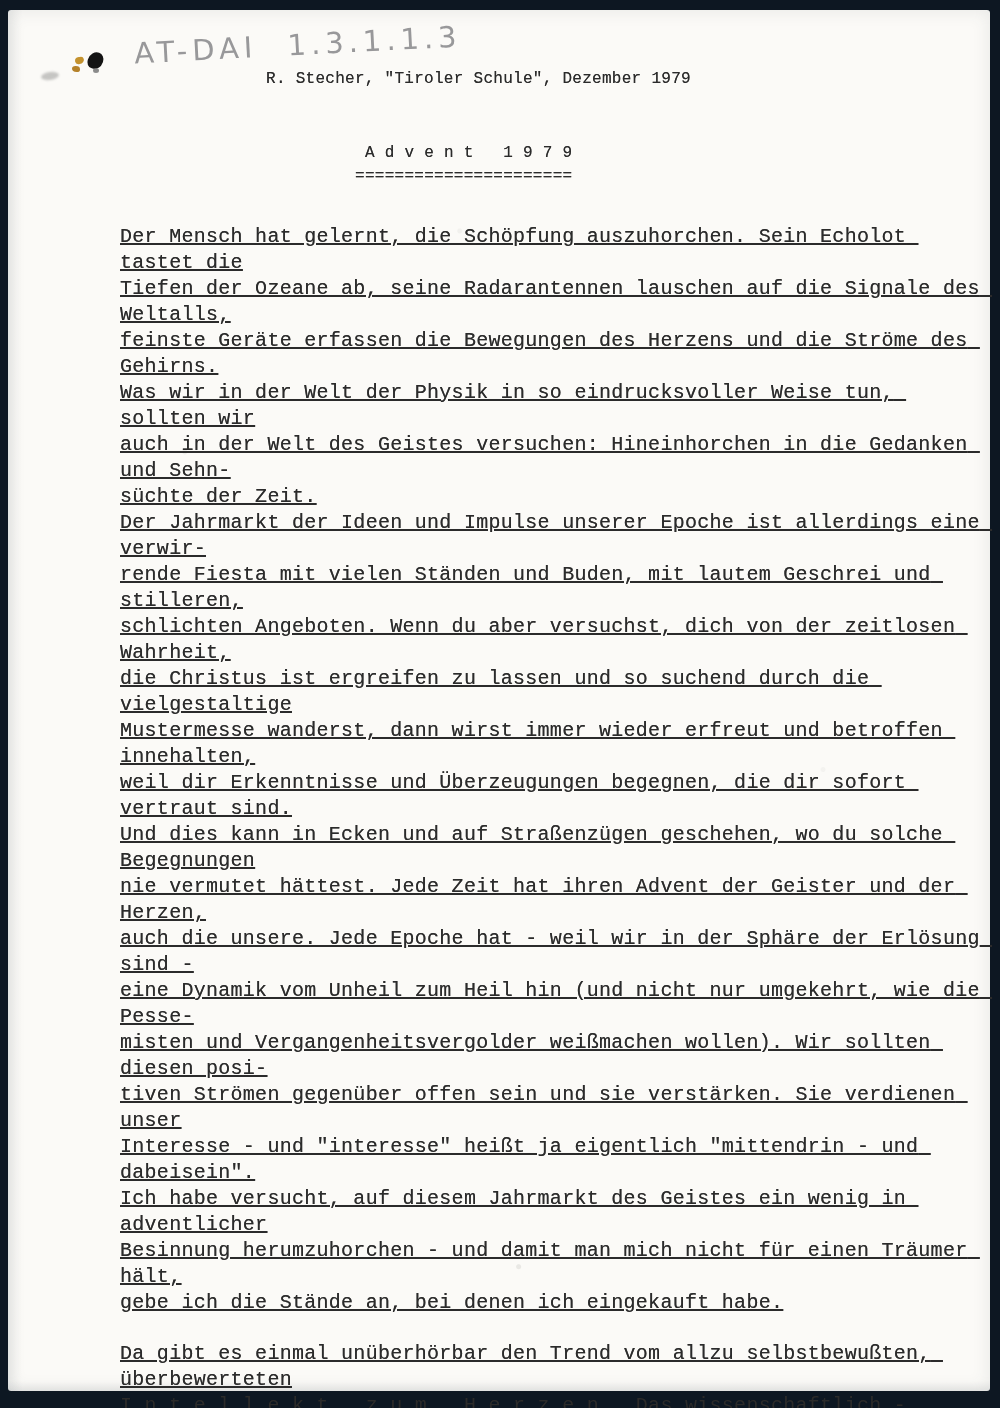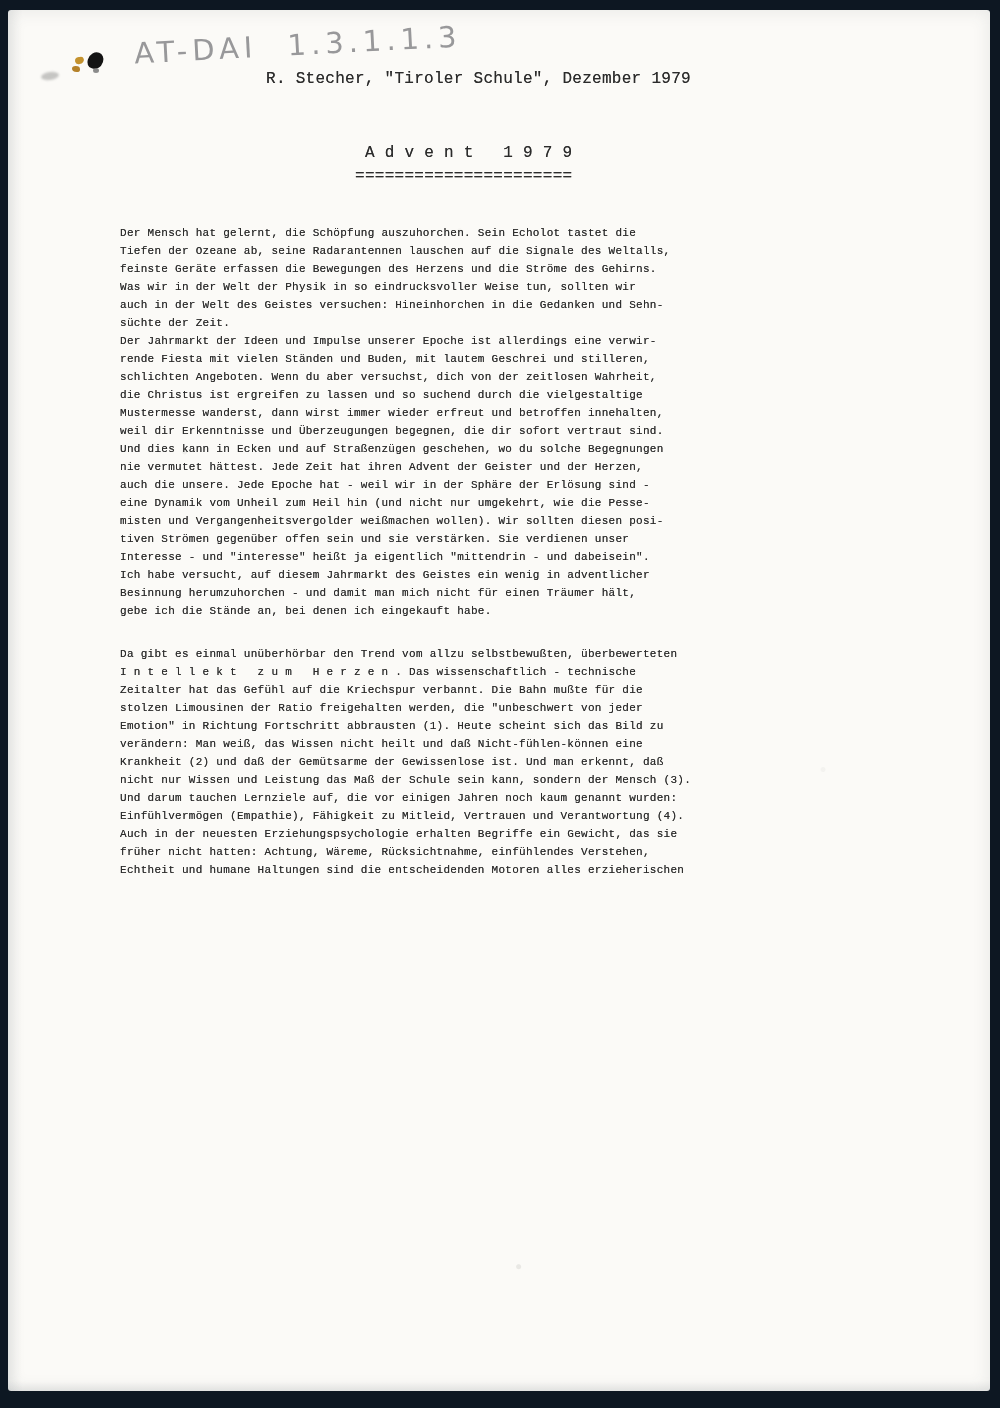--- a/index.html
+++ b/index.html
@@ -93,25 +93,26 @@
     text-align: right;
   }
   .doc-body {
     position: absolute;
     left: 112px; top: 214px;
     width: 862px;
   }
   .doc-body .para {
     margin: 0;
     color: var(--type-ink);
-    font-size: 11px;
+    font-size: 20px;
     letter-spacing: 0.28px;
-    line-height: 18px;
+    line-height: 26px;
     text-shadow: 0 0 0.4px rgba(20,20,20,0.65);
     white-space: pre-wrap;
+    text-decoration: underline;
   }
   .doc-body .para.gap-before { margin-top: 25px; }
 </style>
 </head>
 <body>
 
 <div class="scan-frame">
   <div class="paper">
 
     <div class="annotation">AT-DAI 1.3.1.1.3</div>

